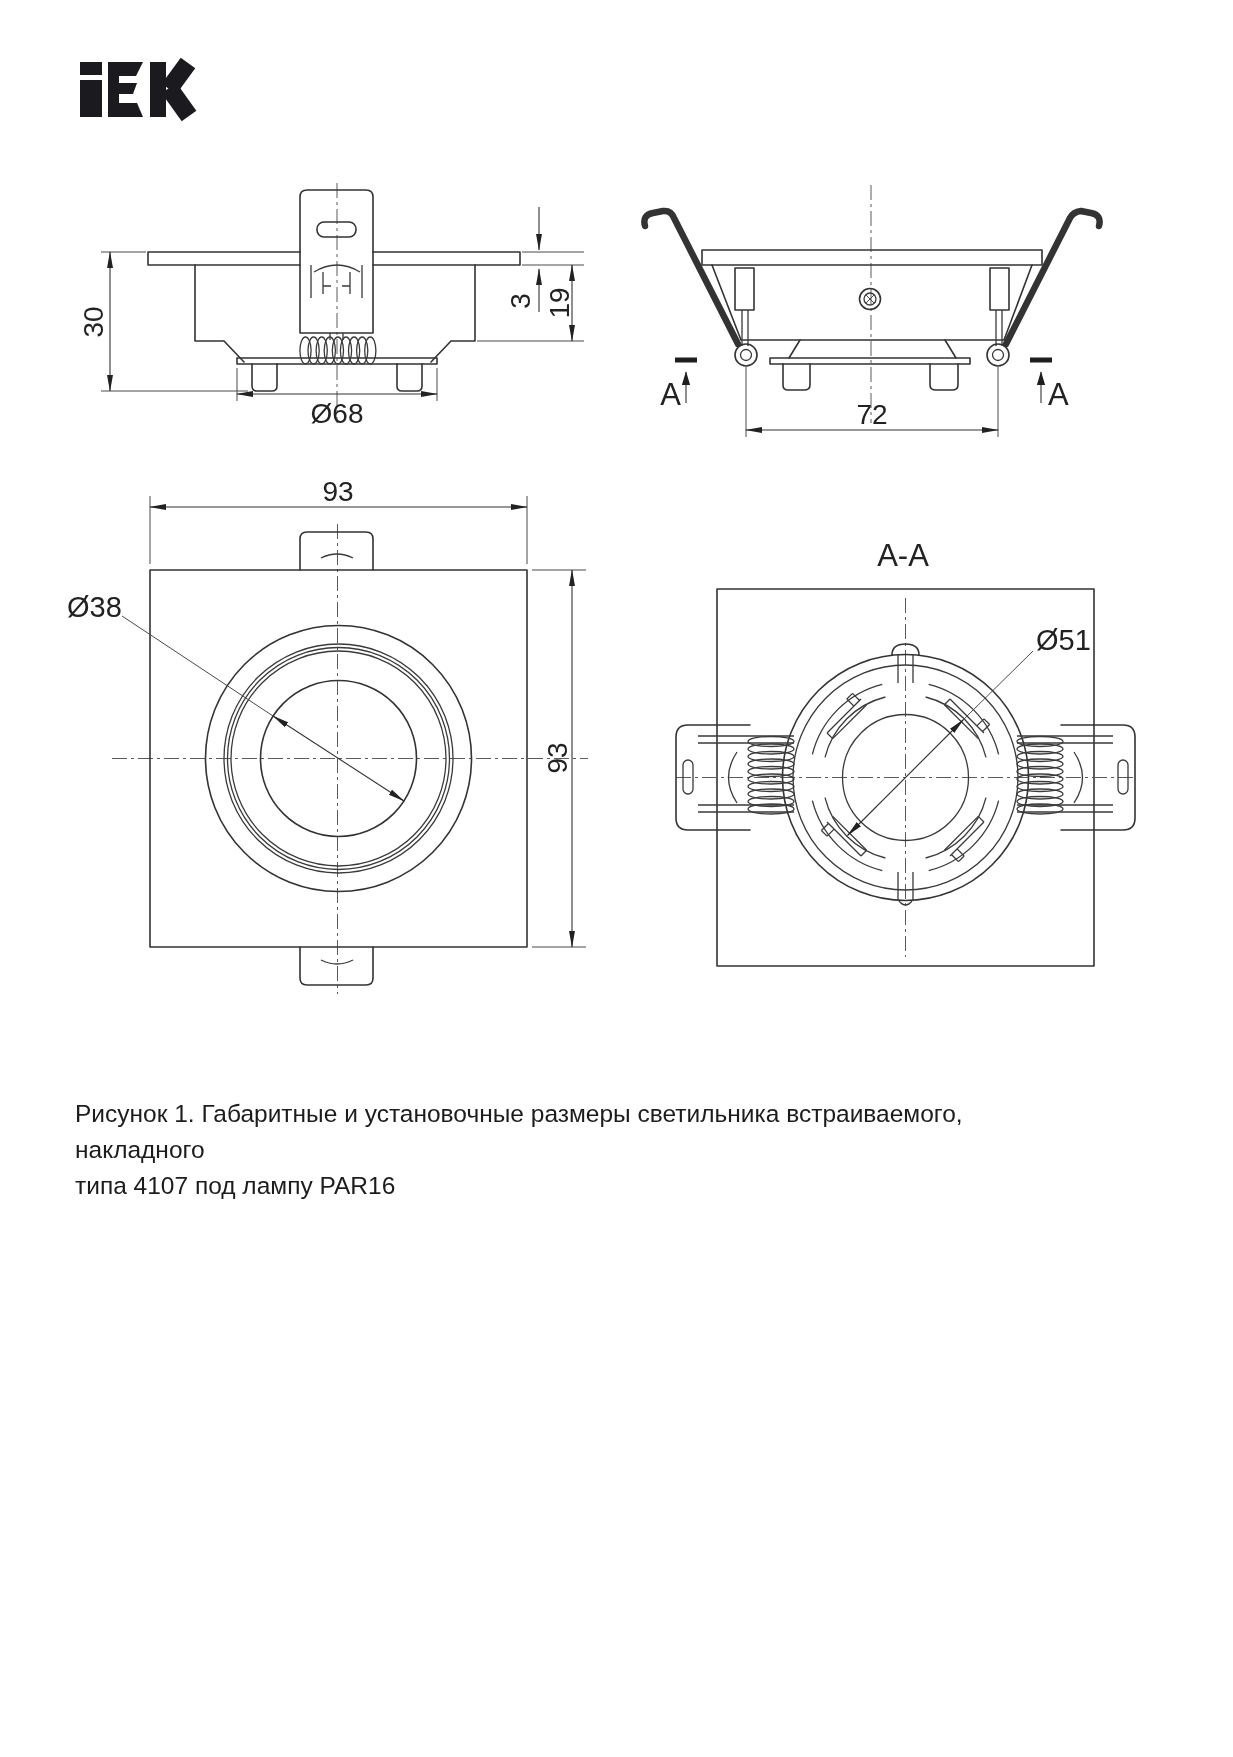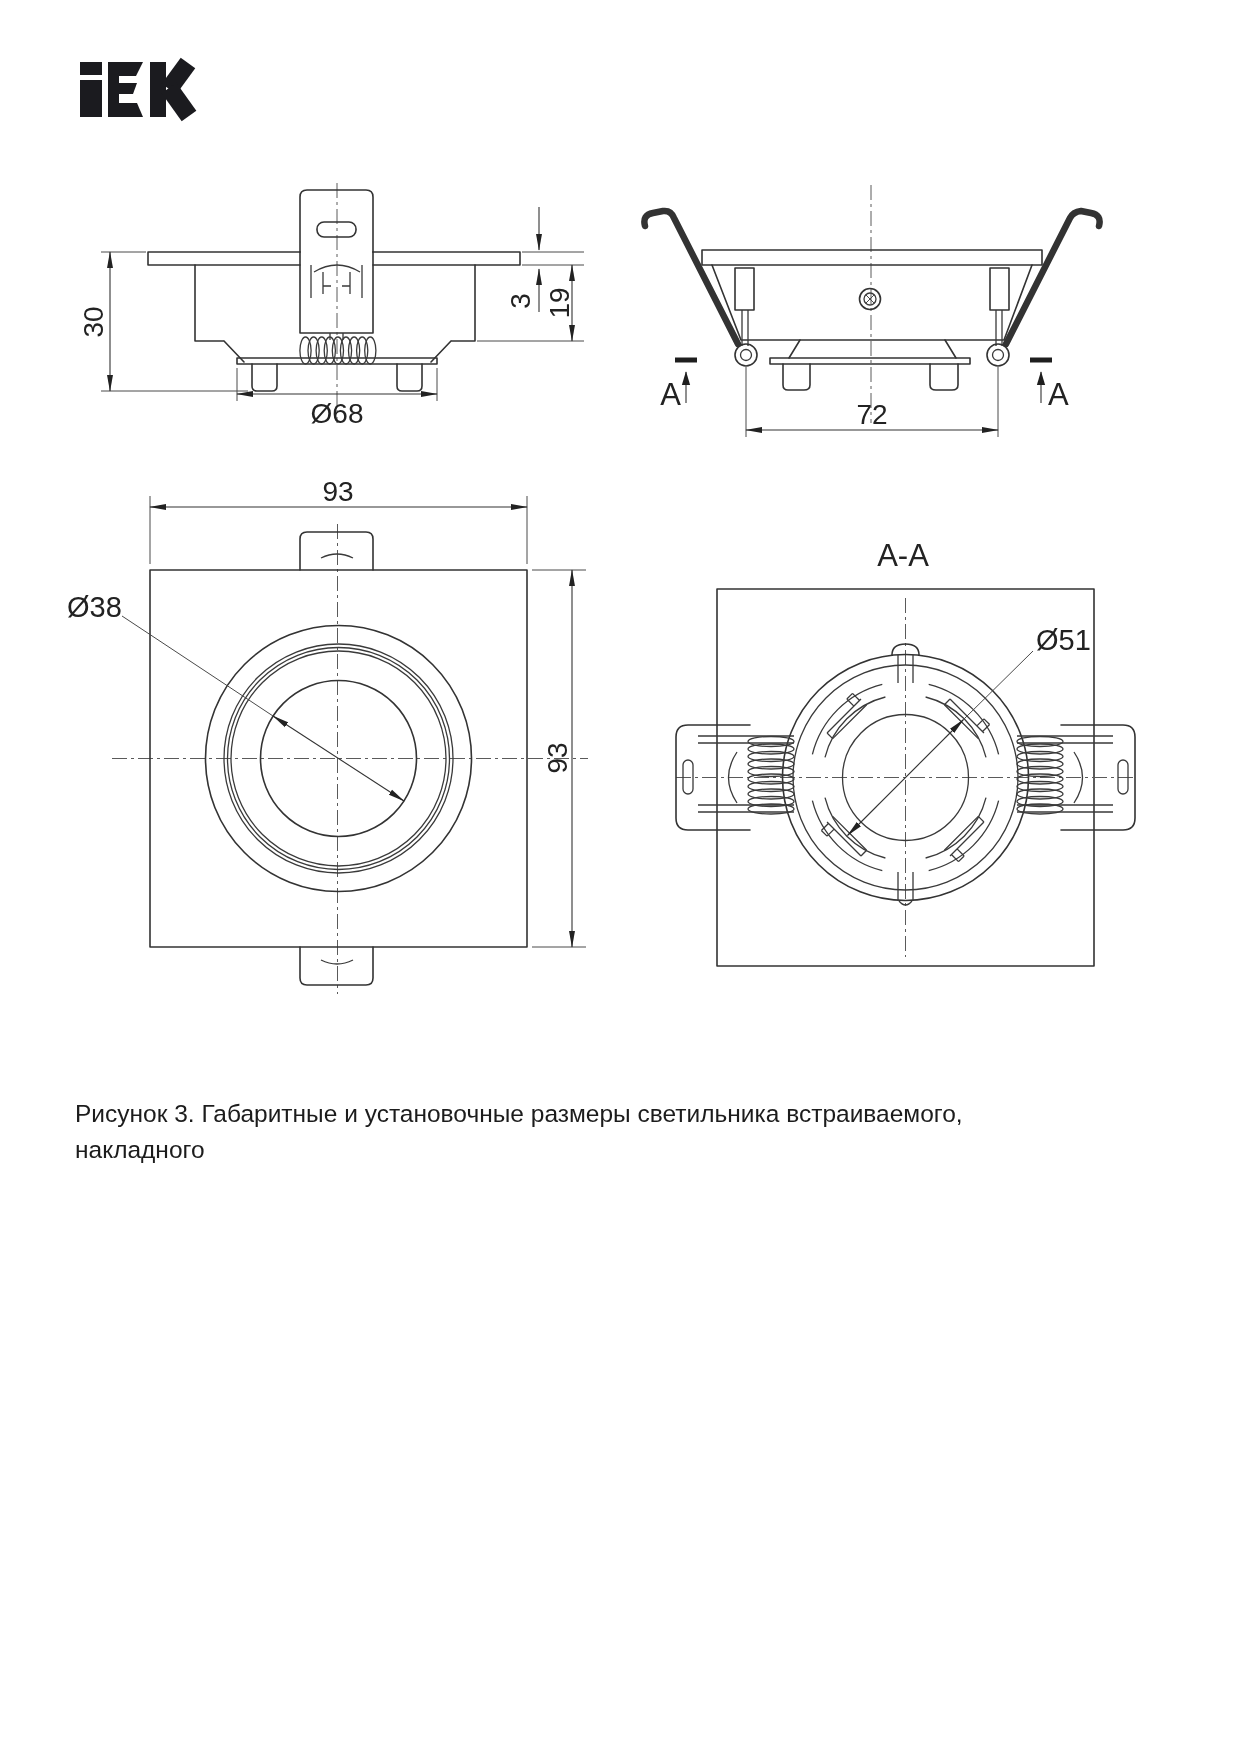--- a/index.html
+++ b/index.html
@@ -221,15 +221,16 @@
       </g>
     </g>
 
     <line class="dim" x1="847.5" y1="835.5" x2="963.5" y2="719.5" marker-start="url(#arr)" marker-end="url(#arr)"></line>
     <line class="tl" x1="963.5" y1="719.5" x2="1033" y2="651"></line>
     <text class="dd" x="1036" y="650" text-anchor="start">Ø51</text>
   </g>
 </svg>
 
 <div class="caption">
-  <div>Рисунок 3. Габаритные и установочные размеры светильника встраиваемого, накладного</div>
+  <div>Рисунок 1. Габаритные и установочные размеры светильника встраиваемого, накладного</div>
+  <div>типа 4107 под лампу PAR16</div>
 </div>
 </div>
 
 </body></html>

